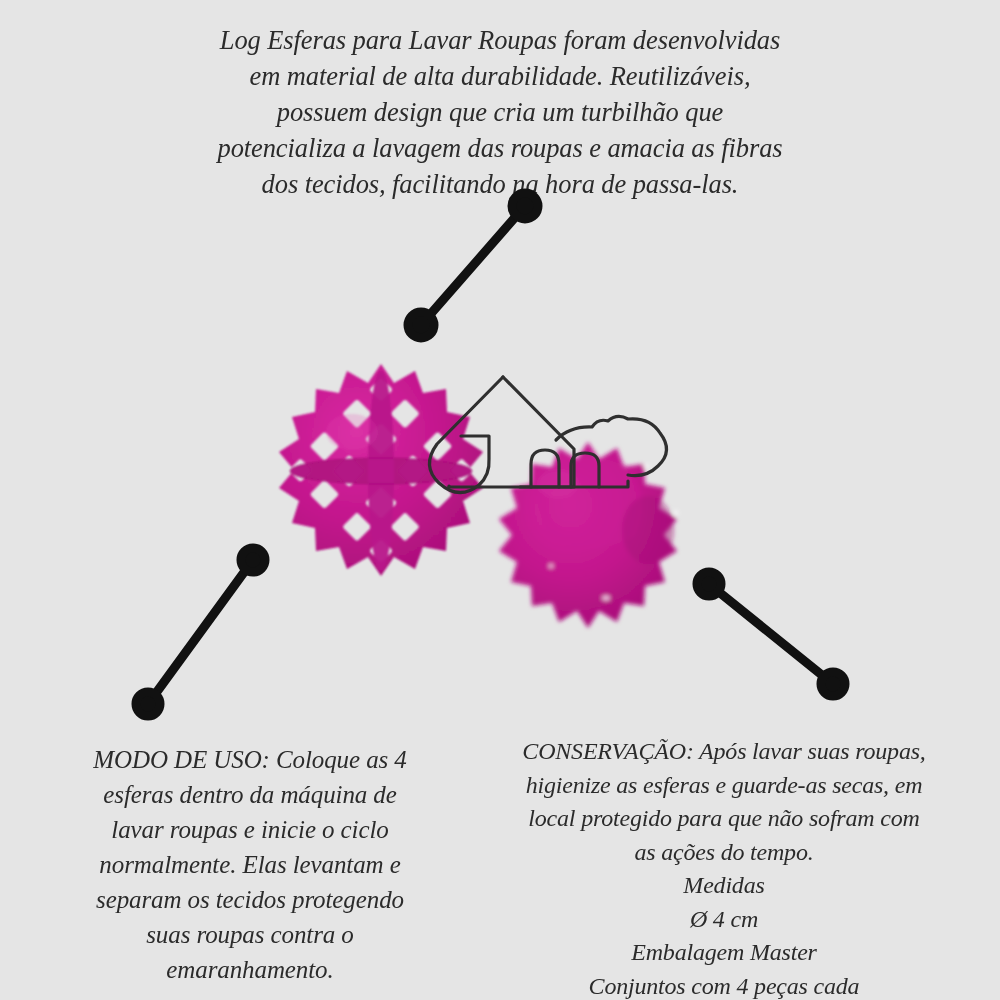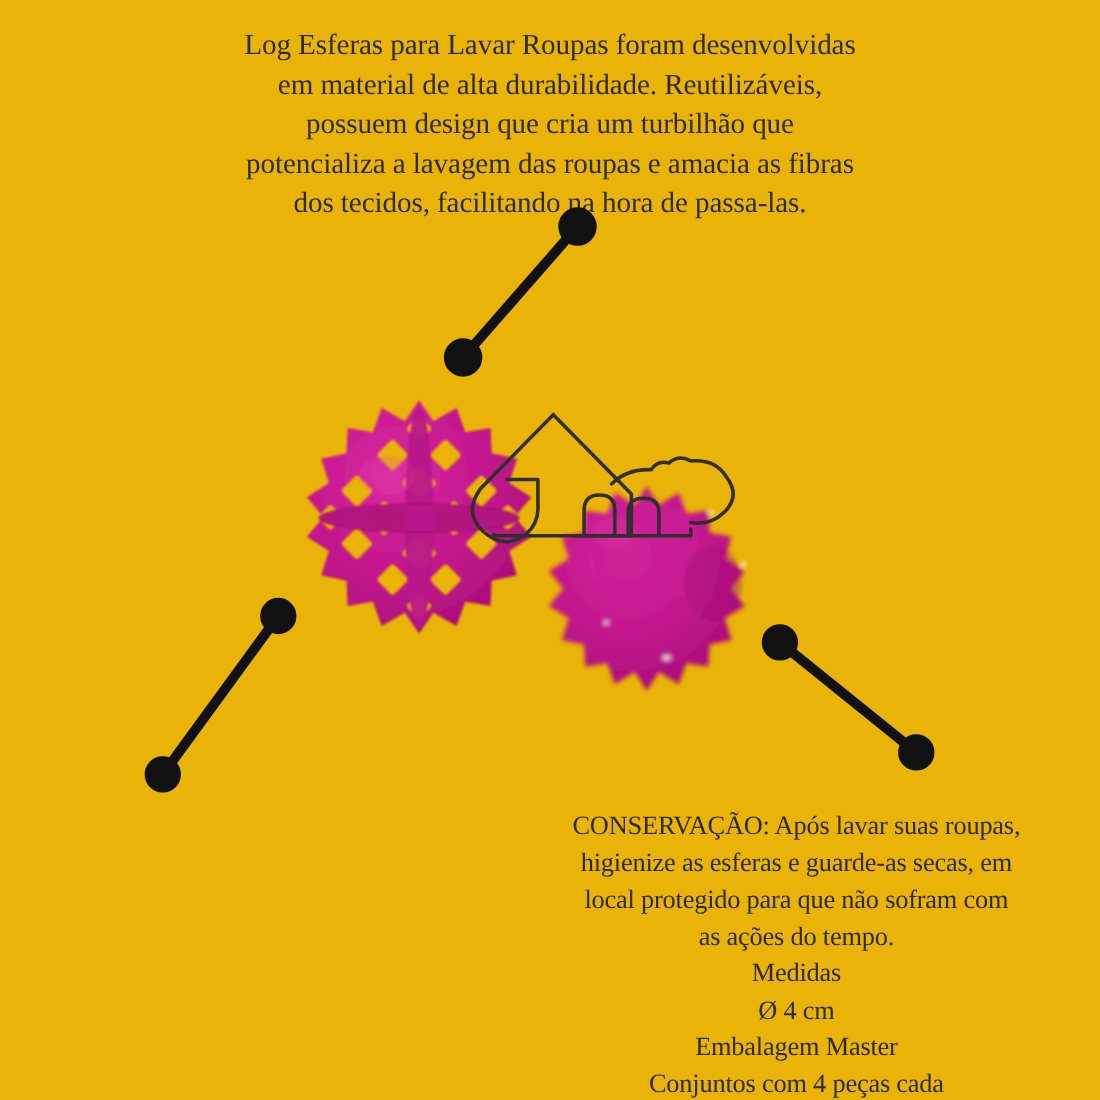--- a/index.html
+++ b/index.html
@@ -13,21 +13,22 @@
     height: 1000px;
     overflow: hidden;
     font-family: "Liberation Serif", "DejaVu Serif", serif;
     color: #2b2b2b;
     -webkit-font-smoothing: antialiased;
   }
   #page {
     position: relative;
     width: 1000px;
     height: 1000px;
-    background: #eab308;
+    background: #e5e5e5;
+    font-style: italic;
   }
 
   
   .txt {
     position: absolute;
     text-align: center;
     color: #2b2b2b;
     font-family: "Liberation Serif", "DejaVu Serif", serif;
     white-space: pre-line;
   }
@@ -195,20 +196,27 @@
         <circle cx="148" cy="704" r="12"></circle>
       </g>
       <g>
         <line x1="709" y1="584" x2="833" y2="684"></line>
         <circle cx="709" cy="584" r="12"></circle>
         <circle cx="833" cy="684" r="12"></circle>
       </g>
     </g>
   </svg>
 
+  <div class="txt" id="usage-text">MODO DE USO: Coloque as 4
+esferas dentro da máquina de
+lavar roupas e inicie o ciclo
+normalmente. Elas levantam e
+separam os tecidos protegendo
+suas roupas contra o
+emaranhamento.</div>
 
   <div class="txt" id="care-text">CONSERVAÇÃO: Após lavar suas roupas,
 higienize as esferas e guarde-as secas, em
 local protegido para que não sofram com
 as ações do tempo.
 Medidas
 Ø 4 cm
 Embalagem Master
 Conjuntos com 4 peças cada</div>
 

